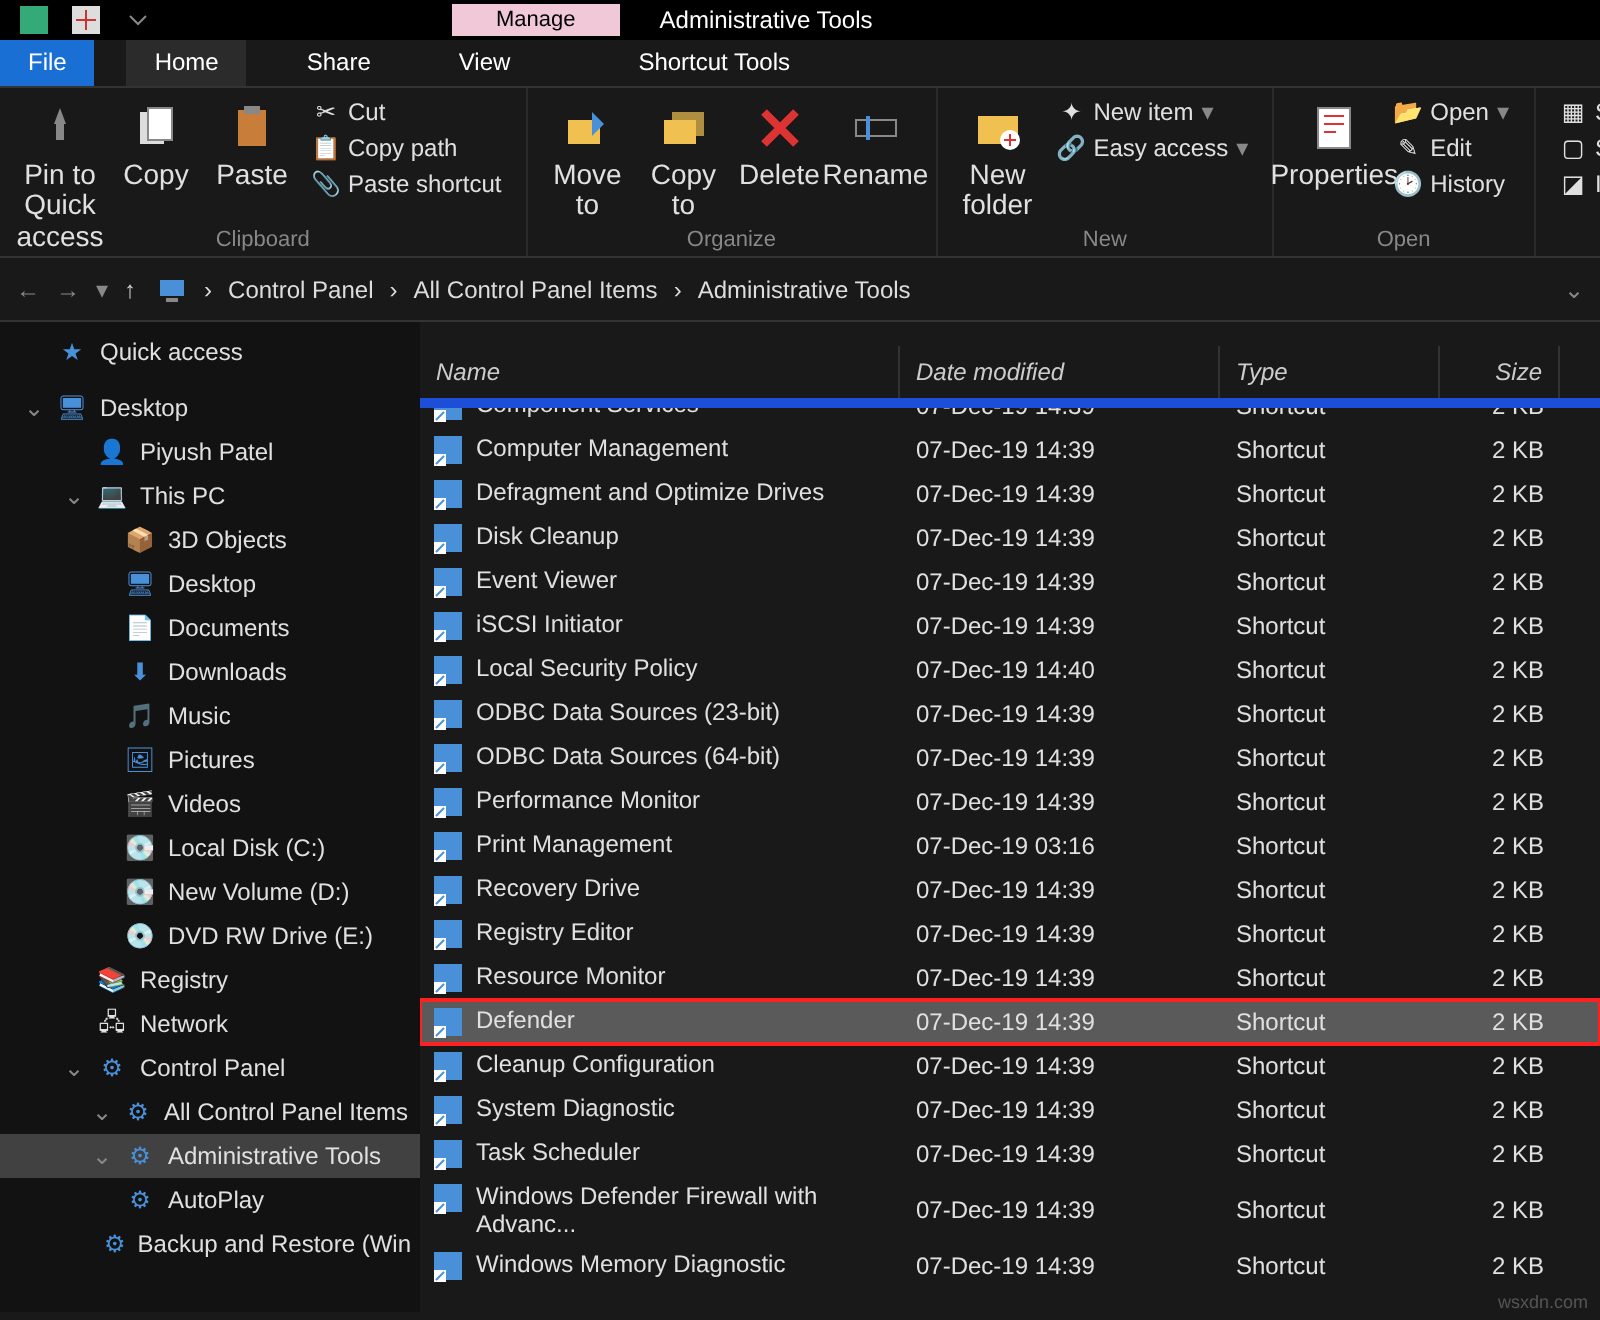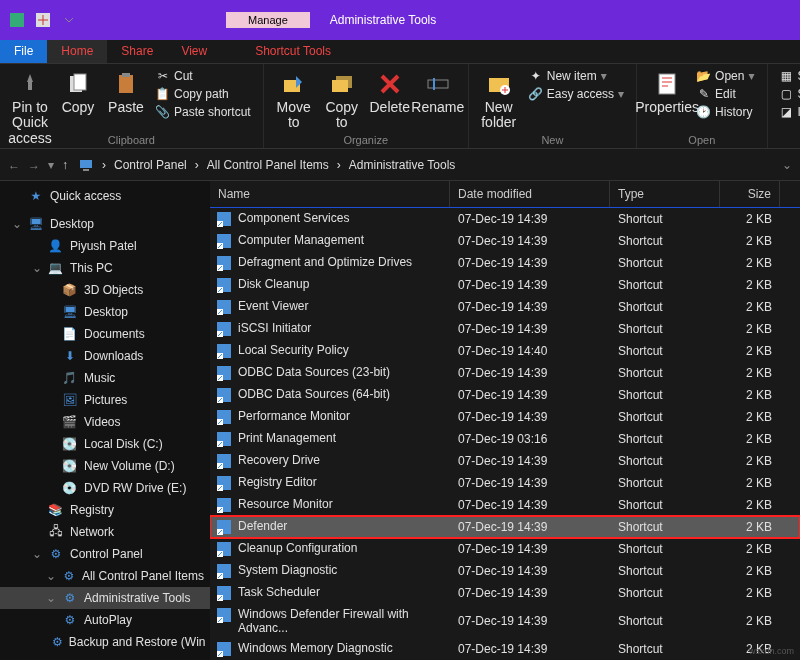--- a/index.html
+++ b/index.html
@@ -1,23 +1,23 @@
 <!DOCTYPE html>
 <html><head>
 <meta charset="utf-8">
 <style>
 * { margin: 0; padding: 0; box-sizing: border-box; font-family: "Segoe UI", sans-serif; font-size: 12px; color: #e0e0e0; }
 body { background: #191919; width: 800px; height: 660px; overflow: hidden; position: relative; }
-.titlebar { height: 40px; background: #6d28d9; display: flex; align-items: center; }
+.titlebar { height: 20px; background: #000000; display: flex; align-items: center; }
 .titlebar .qat { display: flex; gap: 4px; padding: 0 6px; }
 .titlebar .qat-item { width: 22px; height: 22px; display: flex; align-items: center; justify-content: center; }
 .titlebar .context-tab { background: #f0c8d8; color: #000; padding: 2px 22px; margin-left: 140px; font-size: 11px; }
 .titlebar .title { color: #fff; margin-left: 20px; font-size: 12px; }
-.tabs { height: 24px; background: #191919; display: flex; border-bottom: 1px solid #333; }
-.tab { padding: 4px 14px; color: #ef4444; cursor: pointer; }
+.tabs { height: 24px; background: #191919; display: flex; border-bottom: 1px solid #333; gap: 16px; }
+.tab { padding: 4px 14px; color: #ffffff; cursor: pointer; }
 .tab.file { background: #1a6fd4; color: #fff; }
 .tab.active { background: #2b2b2b; }
 .ribbon { height: 85px; background: #191919; display: flex; border-bottom: 1px solid #333; }
 .group { display: flex; flex-direction: column; align-items: center; padding: 2px 6px; position: relative; border-right: 1px solid #2a2a2a; }
 .group .btns { display: flex; align-items: flex-start; height: 68px; }
 .group .label { font-size: 11px; color: #888; }
 .bigbtn { display: flex; flex-direction: column; align-items: center; justify-content: flex-start; width: 48px; padding: 4px 2px; gap: 2px; text-align: center; cursor: pointer; }
 .bigbtn .ico { width: 28px; height: 28px; display: flex; align-items: center; justify-content: center; }
 .bigbtn span { font-size: 14px; line-height: 1.1; }
 .smlist { display: flex; flex-direction: column; gap: 2px; padding: 2px; }
@@ -31,21 +31,21 @@
 .content { display: flex; height: calc(660px - 24px - 24px - 85px - 32px); }
 .nav { width: 210px; background: #121212; overflow-y: auto; padding: 4px 0; }
 .nav-item { display: flex; align-items: center; gap: 6px; padding: 3px 6px; cursor: pointer; white-space: nowrap; }
 .nav-item.l1 { padding-left: 12px; }
 .nav-item.l2 { padding-left: 32px; }
 .nav-item.l3 { padding-left: 46px; }
 .nav-item.sel { background: #414141; }
 .nav-item .exp { width: 10px; color: #888; }
 .nav-item .ni { width: 16px; height: 16px; display: flex; align-items: center; justify-content: center; }
 .list { flex: 1; background: #191919; overflow-y: auto; }
-.list-header { display: flex; border-bottom: 1px solid #1d4ed8; background: #191919; position: sticky; top: 0; }
+.list-header { display: flex; border-bottom: 5px solid #1d4ed8; background: #191919; position: sticky; top: 12px; font-style: italic; }
 .list-header div { padding: 6px 8px; font-size: 12px; color: #ccc; border-right: 1px solid #333; }
 .col-name { width: 240px; }
 .col-date { width: 160px; }
 .col-type { width: 110px; }
 .col-size { width: 60px; text-align: right; }
 .row { display: flex; padding: 2px 0; align-items: center; cursor: pointer; }
 .row.sel { background: #5a5a5a; outline: 2px solid #ff2020; outline-offset: -1px; }
 .row .col-name { display: flex; gap: 6px; padding-left: 6px; }
 .row .fi { width: 16px; height: 16px; flex-shrink: 0; }
 .row div { padding: 1px 8px; font-size: 12px; }

